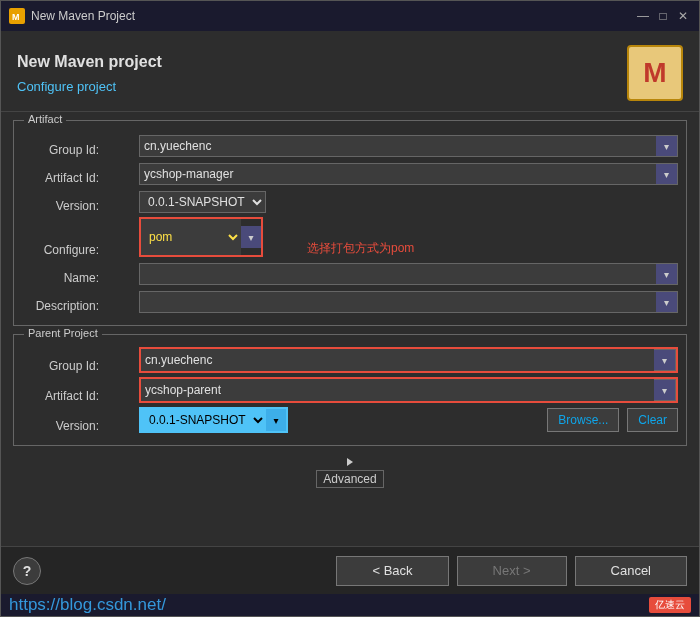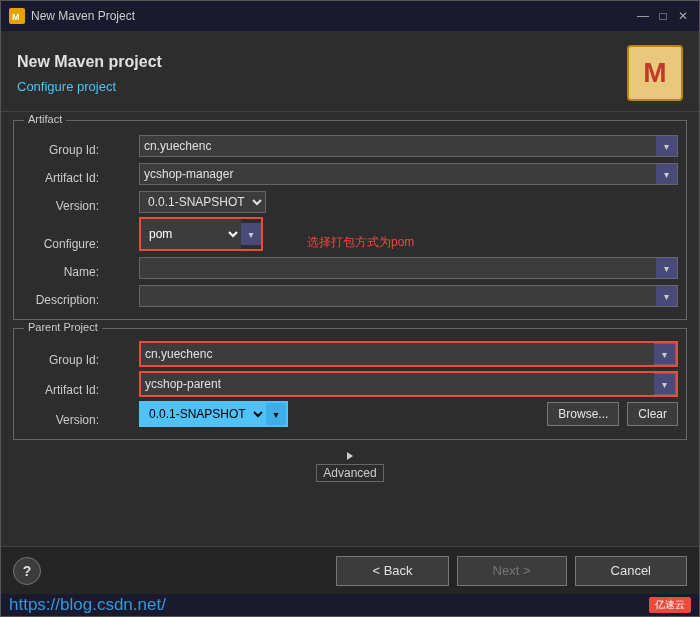--- a/index.html
+++ b/index.html
@@ -193,24 +193,24 @@
       padding: 0 4px;
       outline: none;
       min-width: 110px;
     }
     .packaging-select-wrap {
       display: flex;
       align-items: center;
       border: 2px solid #e74c3c;
     }
     .packaging-select-wrap select {
-      height: 30px;
+      height: 36px;
       background: #3c3c3c;
       border: none;
-      color: #ffffff;
+      color: #fde047;
       font-size: 12px;
       padding: 0 4px;
       outline: none;
       min-width: 100px;
     }
     .packaging-hint {
       color: #e74c3c;
       margin-left: 12px;
       font-size: 12px;
     }
@@ -229,21 +229,21 @@
       padding: 0 4px;
       outline: none;
       min-width: 100px;
     }
 
     .btn {
       height: 24px;
       padding: 0 10px;
       background: #3c3c3c;
       border: 1px solid #777;
-      color: #e5e5e5;
+      color: #0ea5e9;
       font-size: 12px;
       cursor: pointer;
       white-space: nowrap;
     }
 
     
     .advanced-toggle {
       display: flex;
       align-items: center;
       gap: 4px;

